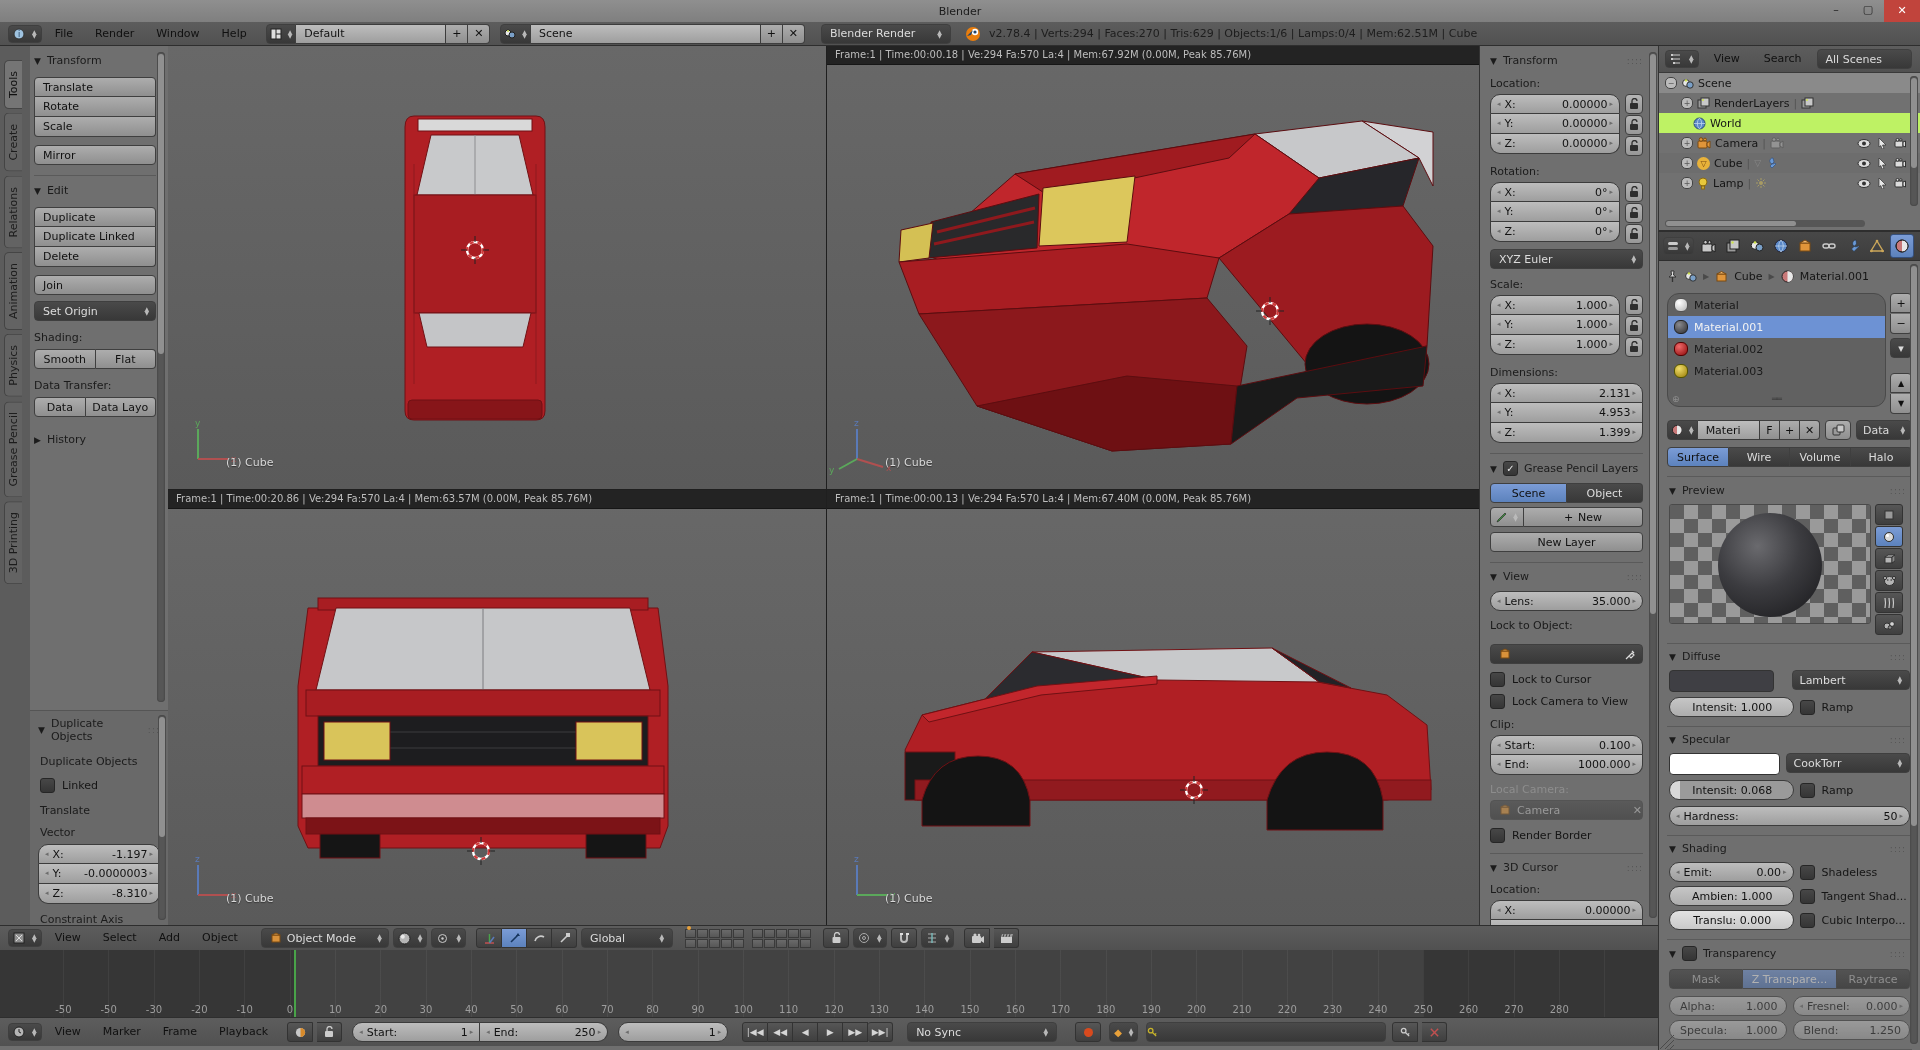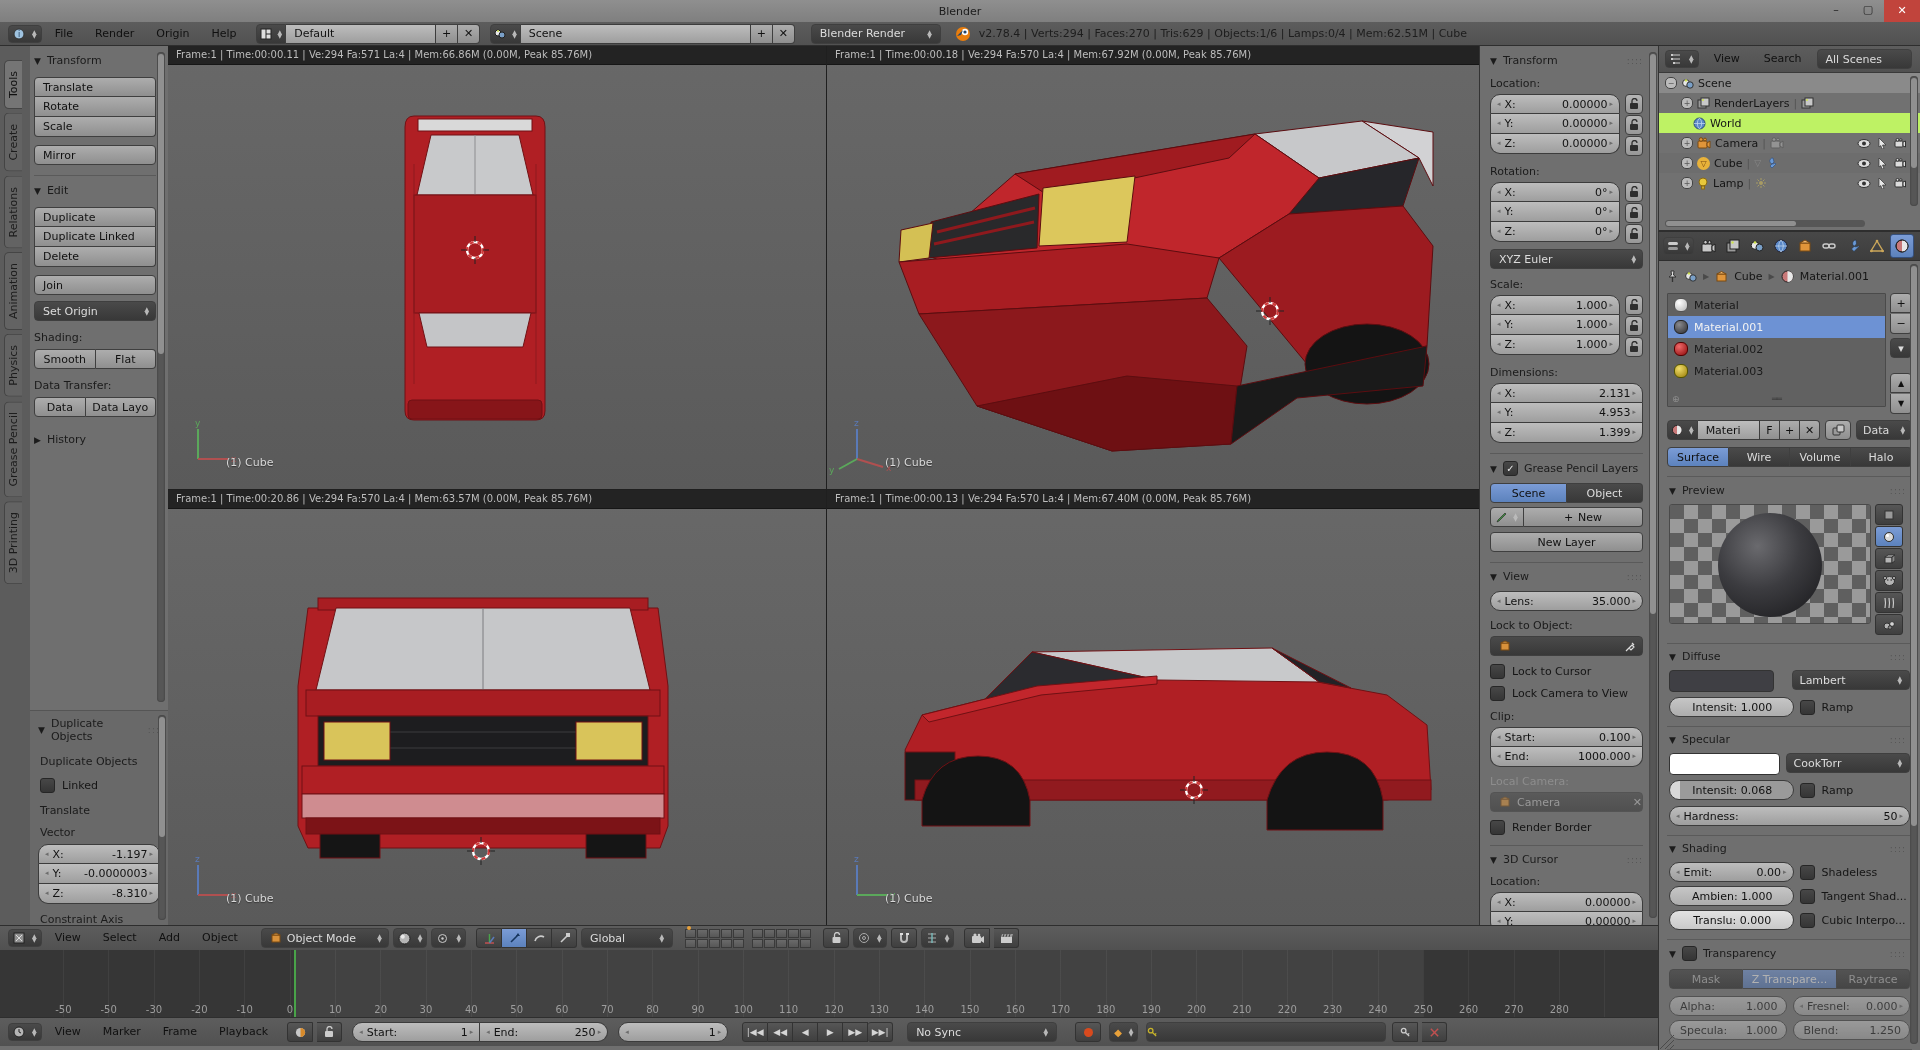--- a/index.html
+++ b/index.html
@@ -64,21 +64,21 @@
         <circle cx="6" cy="6" r="5" fill="#9fc3e0" stroke="#333"></circle>
         <text x="6" y="9" font-size="8" text-anchor="middle" fill="#1a3a5a">i</text>
       </svg>
     <span class="updn">
         <span>▲</span>
         <span>▼</span>
       </span>
   </div>
   <span class="menu">File</span>
   <span class="menu">Render</span>
-  <span class="menu">Origin</span>
+  <span class="menu">Window</span>
   <span class="menu">Help</span>
   <div class="hstrip" style="margin-left:6px">
     <div class="btn dark" style="height:20px;border-radius:4px 0 0 4px;padding:0 3px;gap:2px">
       <svg width="12" height="12" viewBox="0 0 12 12">
           <rect x="1" y="1" width="10" height="10" fill="#ddd" stroke="#222"></rect>
           <line x1="6" y1="1" x2="6" y2="11" stroke="#222"></line>
           <line x1="6" y1="6" x2="11" y2="6" stroke="#222"></line>
         </svg>
       <span class="updn">
           <span>▲</span>
@@ -222,21 +222,20 @@
     <div style="margin:9px 0 0 10px;color:#1b1b1b">Constraint Axis</div>
     <div class="scroll" style="right:2px;top:4px;height:205px">
         <div class="thumb" style="top:2px;height:120px"></div>
       </div>
   </div>
 </div>
 
 <div class="abs" style="left:168px;top:46px;width:1311px;height:879px;background:#1f1f1f">
 
   <div class="abs" style="left:0;top:0;width:658px;height:443px;background:linear-gradient(#686868,#5a5a5a);overflow:hidden">
-    <div class="vphdr">Frame:1 | Time:00:00.11 | Ve:294 Fa:571 La:4 | Mem:66.86M (0.00M, Peak 85.76M)</div>
     <svg width="658" height="425" viewBox="0 0 658 425" style="position:absolute;top:18px">
       <g stroke="#701114" stroke-width="1">
         <path d="M246 52 h122 q9 0 9 11 v284 q0 9 -9 9 h-122 q-9 0 -9 -9 V63 q0 -11 9 -11 Z" fill="#b01f24"></path>
         <rect x="250" y="55" width="114" height="12" fill="#d9d9d9"></rect>
         <polygon points="263,71 351,71 365,131 249,131" fill="#c8c9cb"></polygon>
         <line x1="307" y1="71" x2="307" y2="131" stroke="#8d8d90"></line>
         <rect x="246" y="131" width="122" height="118" fill="#a81d22"></rect>
         <polygon points="251,249 363,249 355,283 259,283" fill="#c4c5c7"></polygon>
         <rect x="240" y="336" width="134" height="19" fill="#871519" rx="4"></rect>
         <line x1="246" y1="100" x2="246" y2="320" stroke="#8e1a1e"></line>
@@ -569,21 +568,21 @@
         <span class="tri">▼</span>
         <span>View</span>
         <span class="dots">::::</span>
       </div>
     <div class="field" style="margin-top:8px">
         <span class="arr">◂</span>
         <span class="fk" style="padding-left:4px">Lens:</span>
         <span class="fv">35.000</span>
         <span class="arr">▸</span>
       </div>
-    <div style="margin:8px 0 4px;color:#1b1b1b">Lock to Object:</div>
+    <div style="margin:8px 0 12px;color:#1b1b1b">Lock to Object:</div>
     <div class="btn left dark" style="justify-content:space-between;padding-right:6px">
       <svg width="12" height="12" viewBox="0 0 12 12">
           <rect x="2" y="3" width="8" height="7" fill="#d8913a" stroke="#7a4a12"></rect>
           <polygon points="2,3 6,1 10,3" fill="#e8ab5c" stroke="#7a4a12"></polygon>
         </svg>
       <svg width="11" height="11" viewBox="0 0 11 11">
           <path d="M1 10 L4 7 M4 7 L7 4 L9 6 L6 9 Z M7 2 L9 4" stroke="#ddd" stroke-width="1.2" fill="none"></path>
         </svg>
     </div>
     <div style="display:flex;align-items:center;gap:7px;margin-top:8px">
@@ -1190,21 +1189,21 @@
     <span>Cube</span>
     <span style="color:#4a4a4a;font-size:8px">▶</span>
     <svg width="13" height="13" viewBox="0 0 13 13">
         <circle cx="6.5" cy="6.5" r="5.5" fill="#c87878" stroke="#222"></circle>
         <path d="M6.5 1 A5.5 5.5 0 0 1 6.5 12 Z" fill="#e8e8e8"></path>
       </svg>
     <span>Material.001</span>
   </div>
 
   <div style="display:flex;gap:4px;padding:2px 8px 0 8px">
-    <div style="flex:1;height:112px;background:#616161;border:1px solid #4a4a4a;border-radius:1px;overflow:hidden;position:relative">
+    <div style="flex:1;height:112px;background:#616161;border:1px solid #4a4a4a;border-radius:12px;overflow:hidden;position:relative">
       <div style="display:flex;align-items:center;gap:6px;height:22px;padding-left:6px;color:#1a1a1a">
         <span style="width:12px;height:12px;border-radius:6px;background:radial-gradient(circle at 35% 30%,#fff,#b5b5b5);border:1px solid #555"></span>
         <span>Material</span>
       </div>
       <div style="display:flex;align-items:center;gap:6px;height:22px;padding-left:6px;background:#6d92d4;color:#f2f2f2">
         <span style="width:12px;height:12px;border-radius:6px;background:radial-gradient(circle at 35% 30%,#8a8a8e,#2e2e32);border:1px solid #222"></span>
         <span>Material.001</span>
       </div>
       <div style="display:flex;align-items:center;gap:6px;height:22px;padding-left:6px;color:#1a1a1a">
         <span style="width:12px;height:12px;border-radius:6px;background:radial-gradient(circle at 35% 30%,#f06a6a,#8e0a0a);border:1px solid #500"></span>

